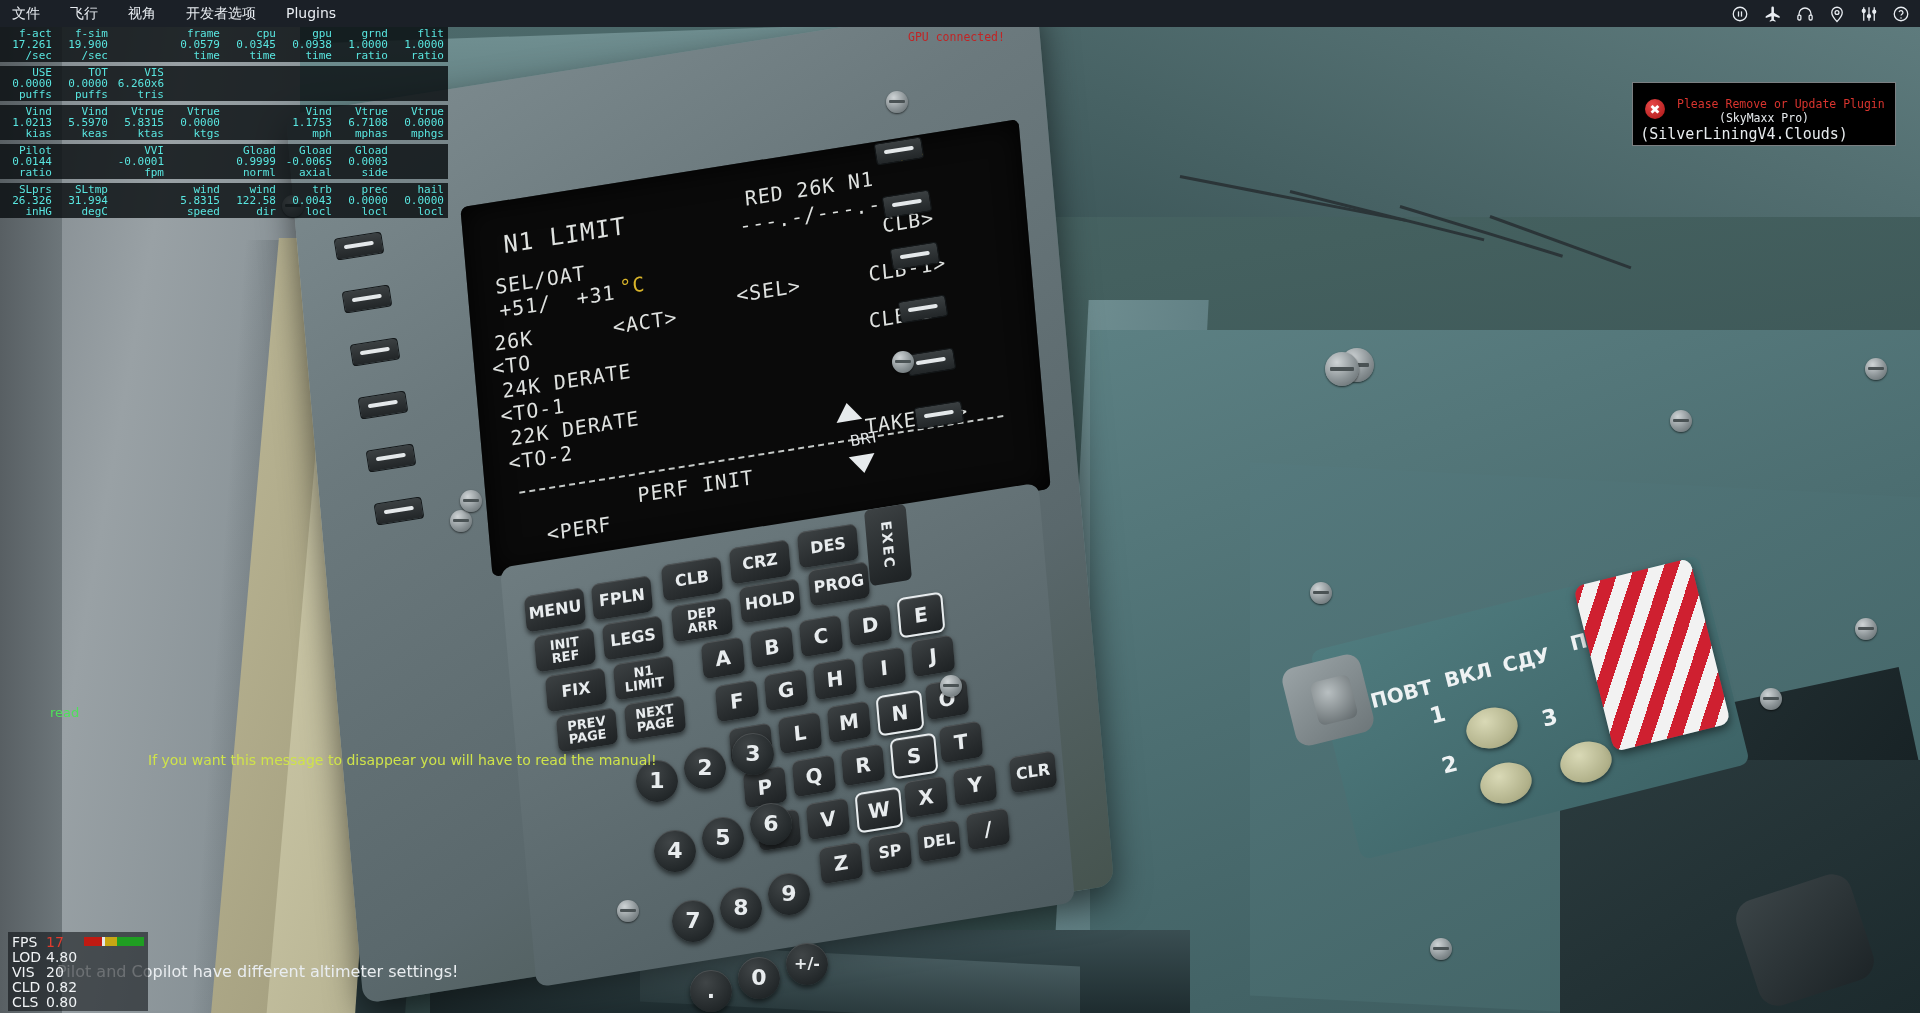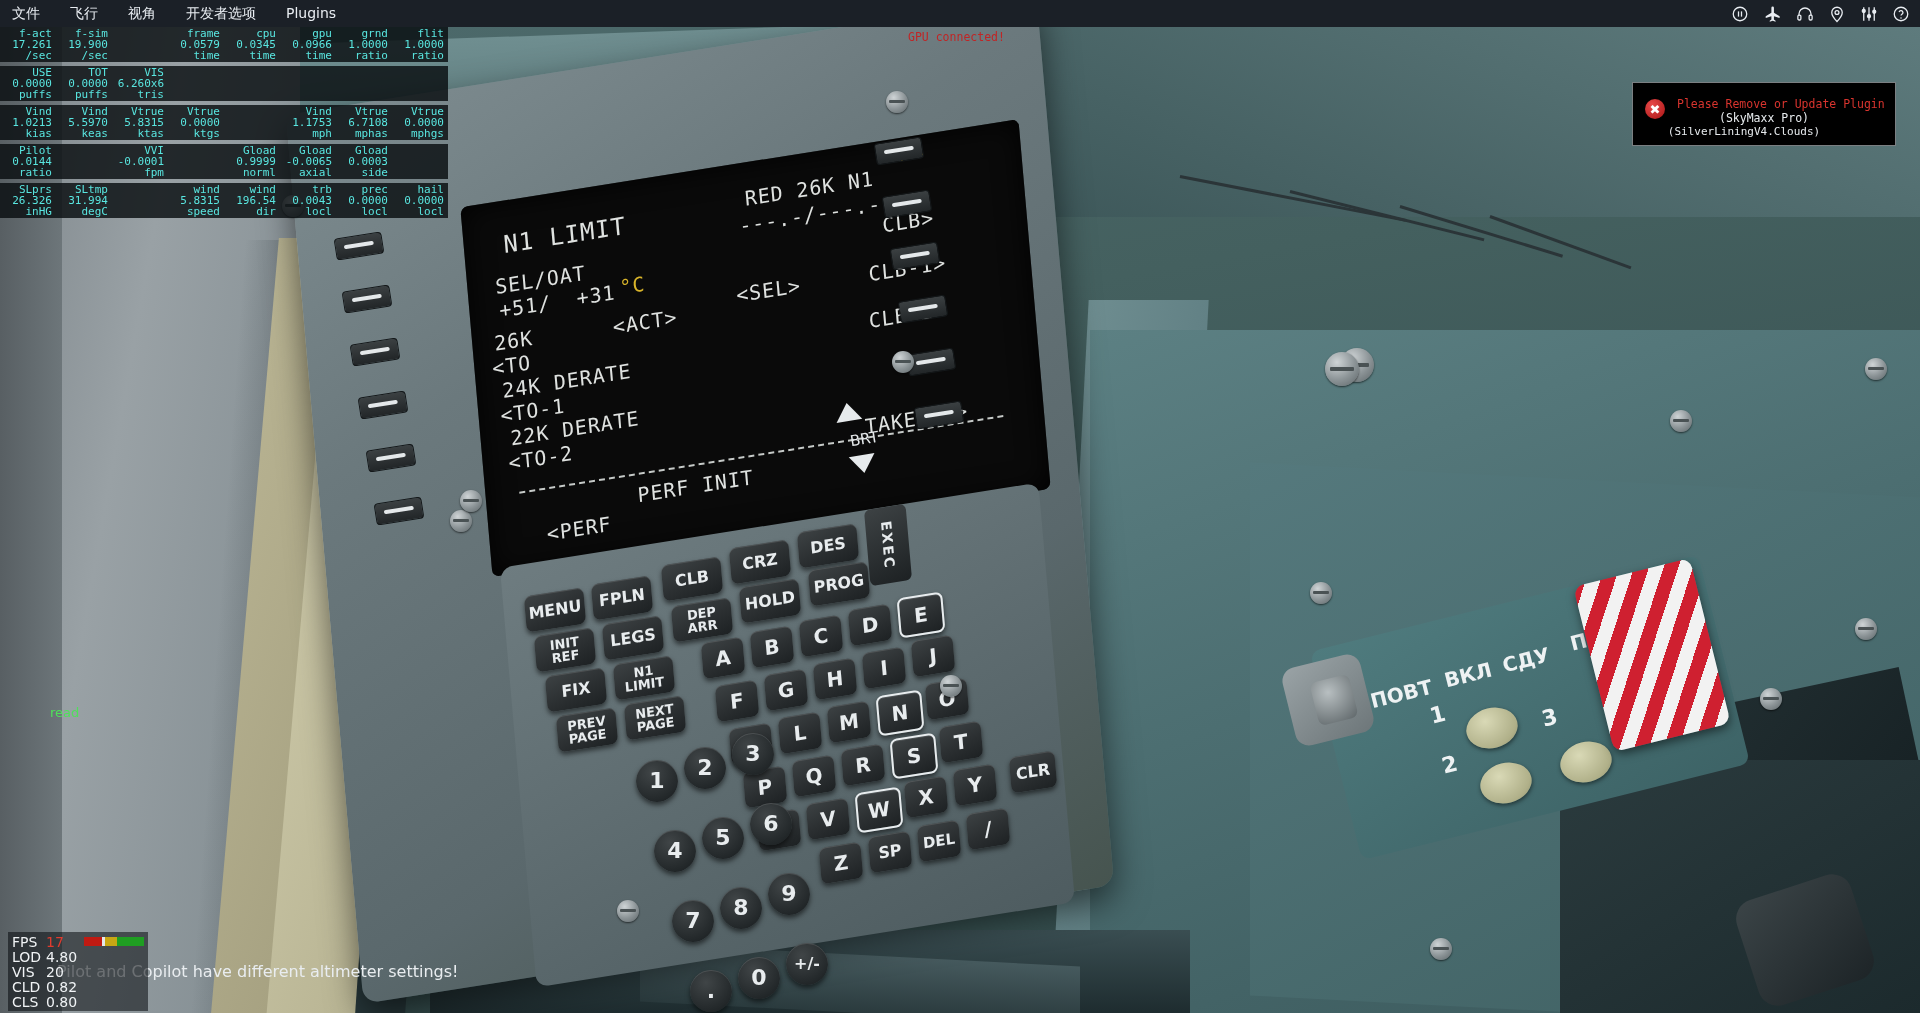--- a/index.html
+++ b/index.html
@@ -188,21 +188,21 @@
       background:#000;border:1px solid #7b7f82;}
   .plugbox .errico{position:absolute;left:12px;top:16px;width:20px;height:20px;border-radius:50%;
       background:radial-gradient(circle at 35% 30%,#e84a4a,#a81414);
       display:flex;align-items:center;justify-content:center;color:#fff;font-size:13px;
       font-weight:bold;font-family:"DejaVu Sans",sans-serif;line-height:1;}
   .plugbox .l1{position:absolute;left:44px;top:14px;color:#d8342e;font-size:11.5px;
       font-family:"DejaVu Sans Mono",monospace;}
   .plugbox .l2{position:absolute;left:0;top:28px;width:262px;text-align:center;
       color:#e7ebee;font-size:11.5px;font-family:"DejaVu Sans Mono",monospace;}
   .plugbox .l3{position:absolute;left:0;top:42px;width:222px;text-align:center;
-      color:#e7ebee;font-size:11px;font-family:"DejaVu Sans Mono",monospace;}
+      color:#e7ebee;font-size:15px;font-family:"DejaVu Sans Mono",monospace;}
 
   
   .fpsbox{position:absolute;left:8px;top:932px;z-index:48;font-family:"DejaVu Sans",sans-serif;
       font-size:14px;color:#f0f3f5;background:rgba(6,10,12,.55);padding:2px 4px;}
   .fps-row{display:flex;align-items:center;height:15px;}
   .fps-k{width:34px;}
   .fps-v{width:38px;}
   .fps-v.red{color:#e03b2e;}
   .fps-bar{display:flex;height:9px;width:60px;}
   .fps-bar i{display:block;height:9px;}
@@ -505,21 +505,21 @@
         <div class="do-cell">gpu</div>
         <div class="do-cell">grnd</div>
         <div class="do-cell">flit</div>
       </div>
       <div class="do-row">
         <div class="do-cell">17.261</div>
         <div class="do-cell">19.900</div>
         <div class="do-cell"></div>
         <div class="do-cell">0.0579</div>
         <div class="do-cell">0.0345</div>
-        <div class="do-cell">0.0966</div>
+        <div class="do-cell">0.0938</div>
         <div class="do-cell">1.0000</div>
         <div class="do-cell">1.0000</div>
       </div>
       <div class="do-row">
         <div class="do-cell">/sec</div>
         <div class="do-cell">/sec</div>
         <div class="do-cell"></div>
         <div class="do-cell">time</div>
         <div class="do-cell">time</div>
         <div class="do-cell">time</div>
@@ -618,40 +618,41 @@
         <div class="do-cell">wind</div>
         <div class="do-cell">trb</div>
         <div class="do-cell">prec</div>
         <div class="do-cell">hail</div>
       </div>
       <div class="do-row">
         <div class="do-cell">26.326</div>
         <div class="do-cell">31.994</div>
         <div class="do-cell"></div>
         <div class="do-cell">5.8315</div>
-        <div class="do-cell">196.54</div>
+        <div class="do-cell">122.58</div>
         <div class="do-cell">0.0043</div>
         <div class="do-cell">0.0000</div>
         <div class="do-cell">0.0000</div>
       </div>
       <div class="do-row">
         <div class="do-cell">inHG</div>
         <div class="do-cell">degC</div>
         <div class="do-cell"></div>
         <div class="do-cell">speed</div>
         <div class="do-cell">dir</div>
         <div class="do-cell">locl</div>
         <div class="do-cell">locl</div>
         <div class="do-cell">locl</div>
       </div>
     </div>
   </div>
 
   <div class="gpu-msg">GPU connected!</div>
   <div class="read-msg">read</div>
+  <div class="manual-msg">If you want this message to disappear you will have to read the manual!</div>
   <div class="alt-msg">Pilot and Copilot have different altimeter settings!</div>
 
   <div class="plugbox">
     <div class="errico">✖</div>
     <div class="l1">Please Remove or Update Plugin</div>
     <div class="l2">(SkyMaxx Pro)</div>
     <div class="l3">(SilverLiningV4.Clouds)</div>
   </div>
 
   <div class="fps-graph">

